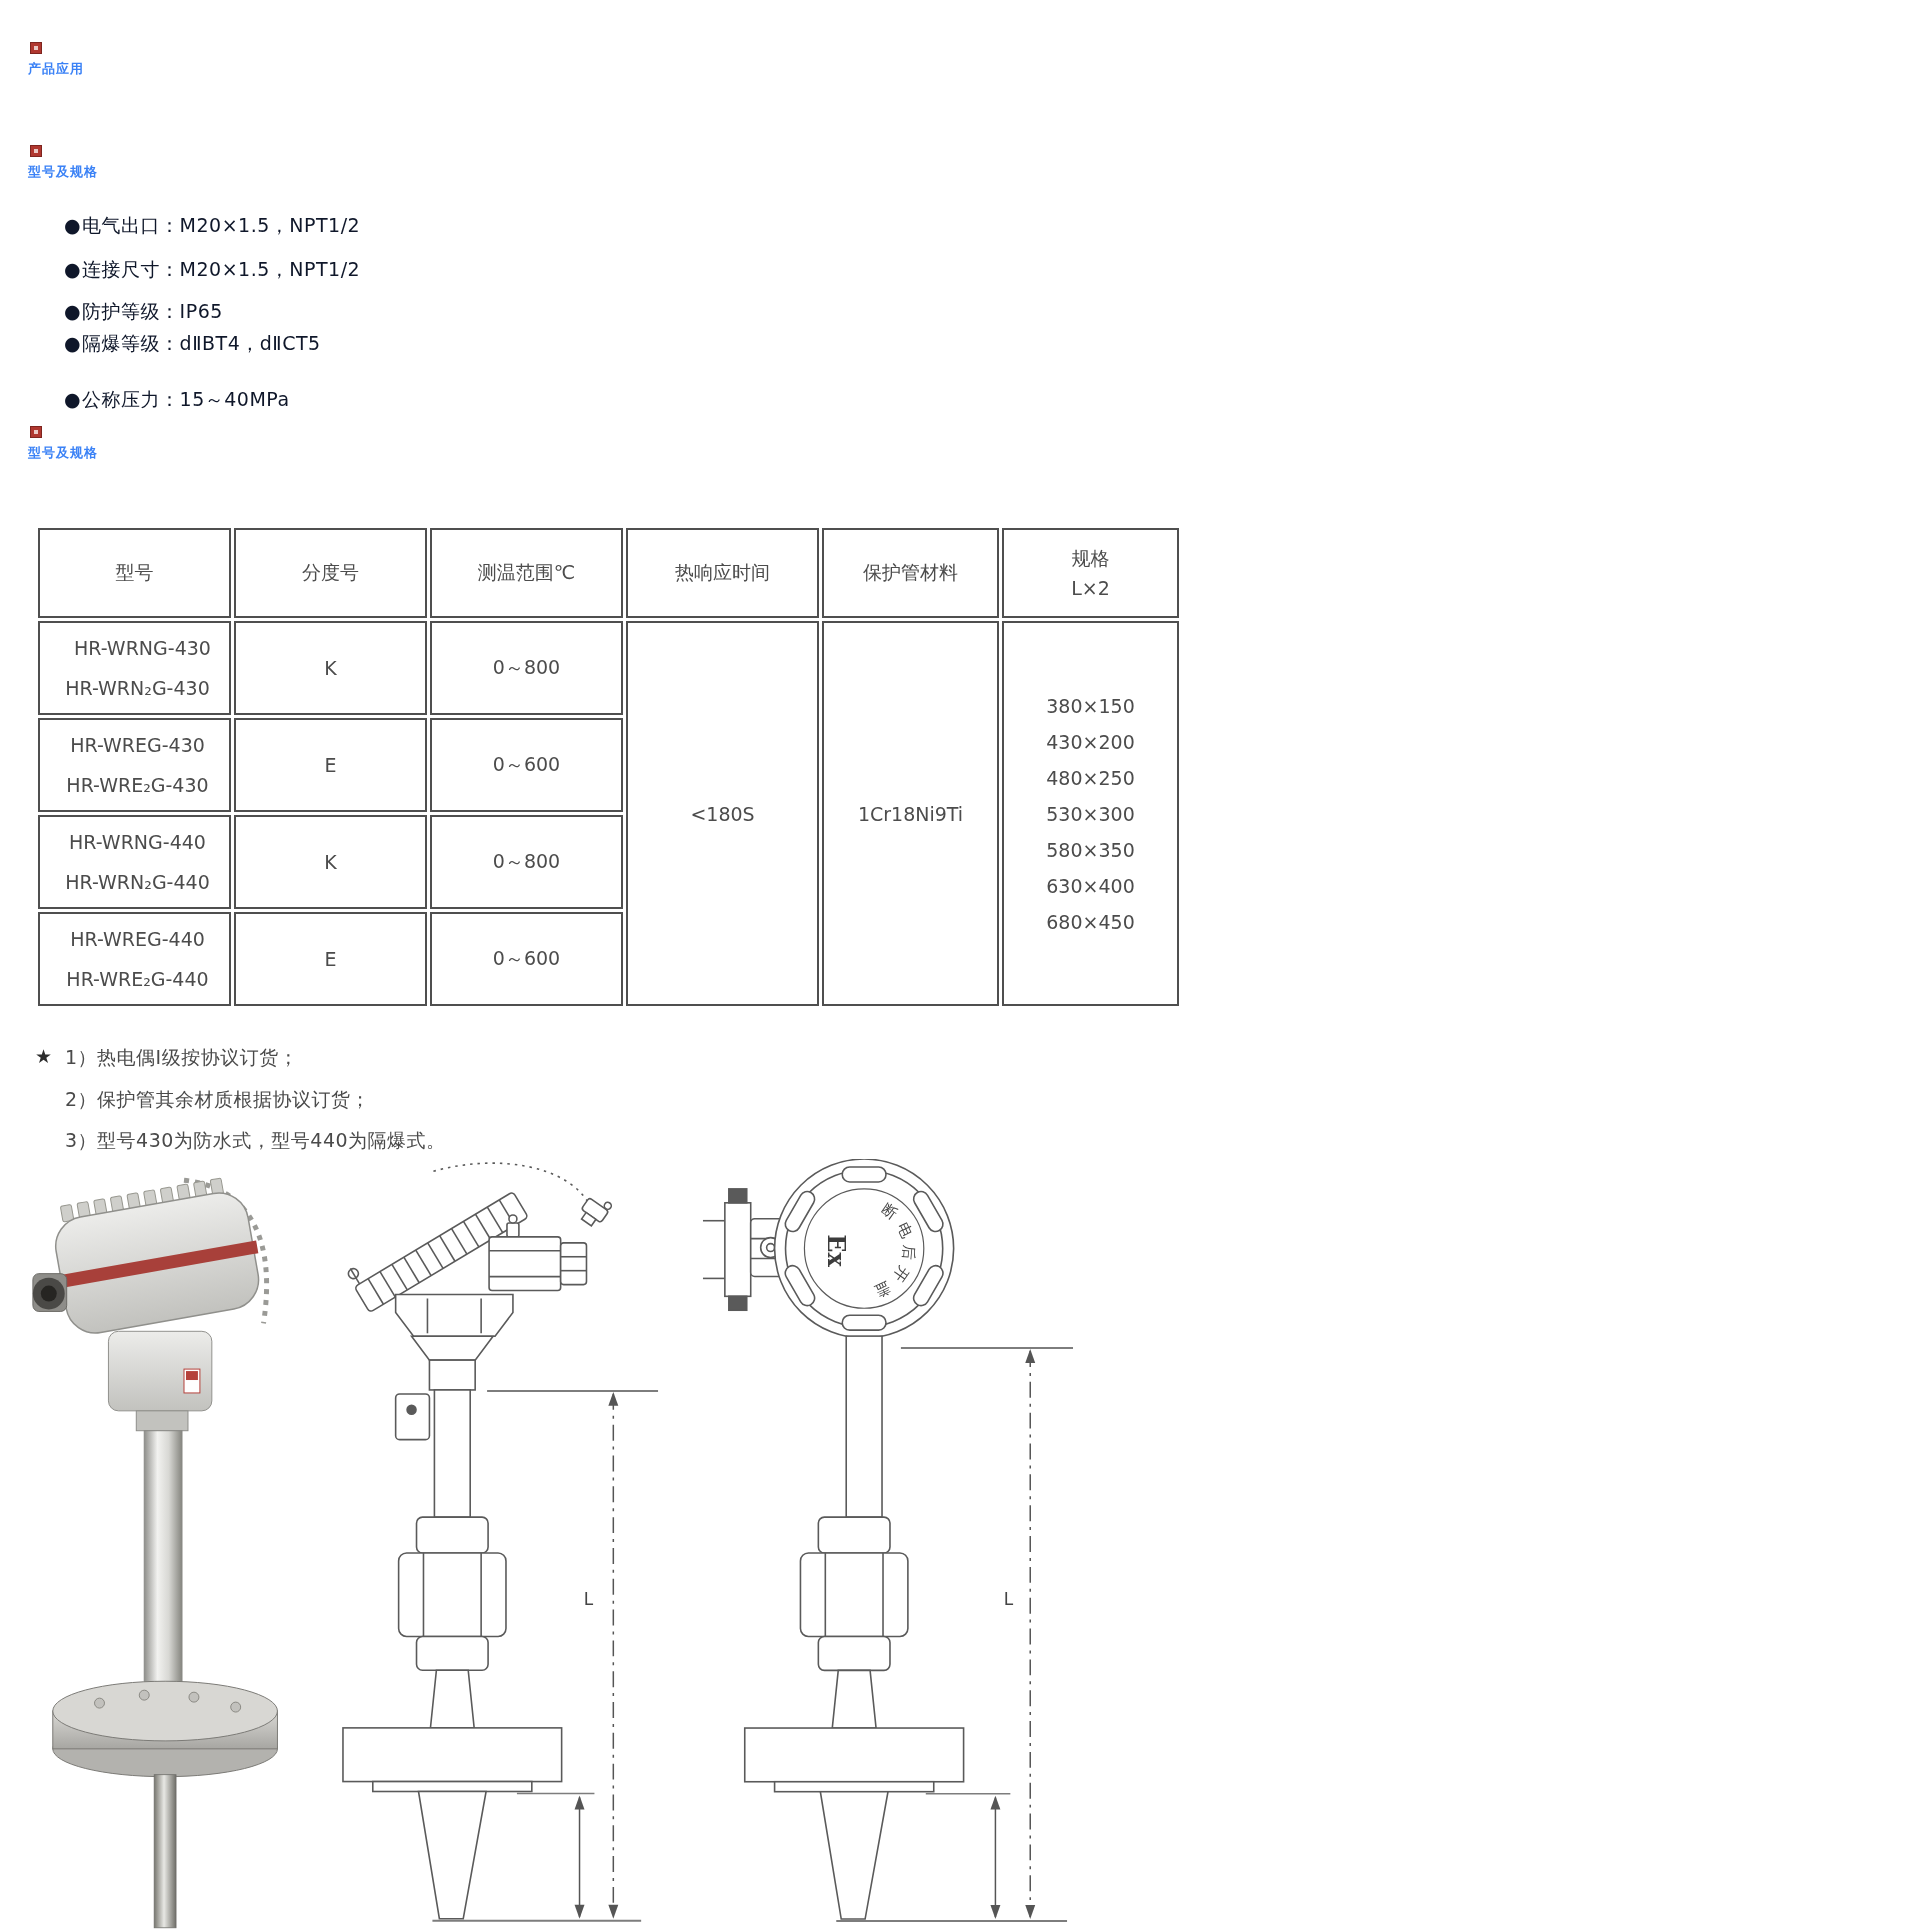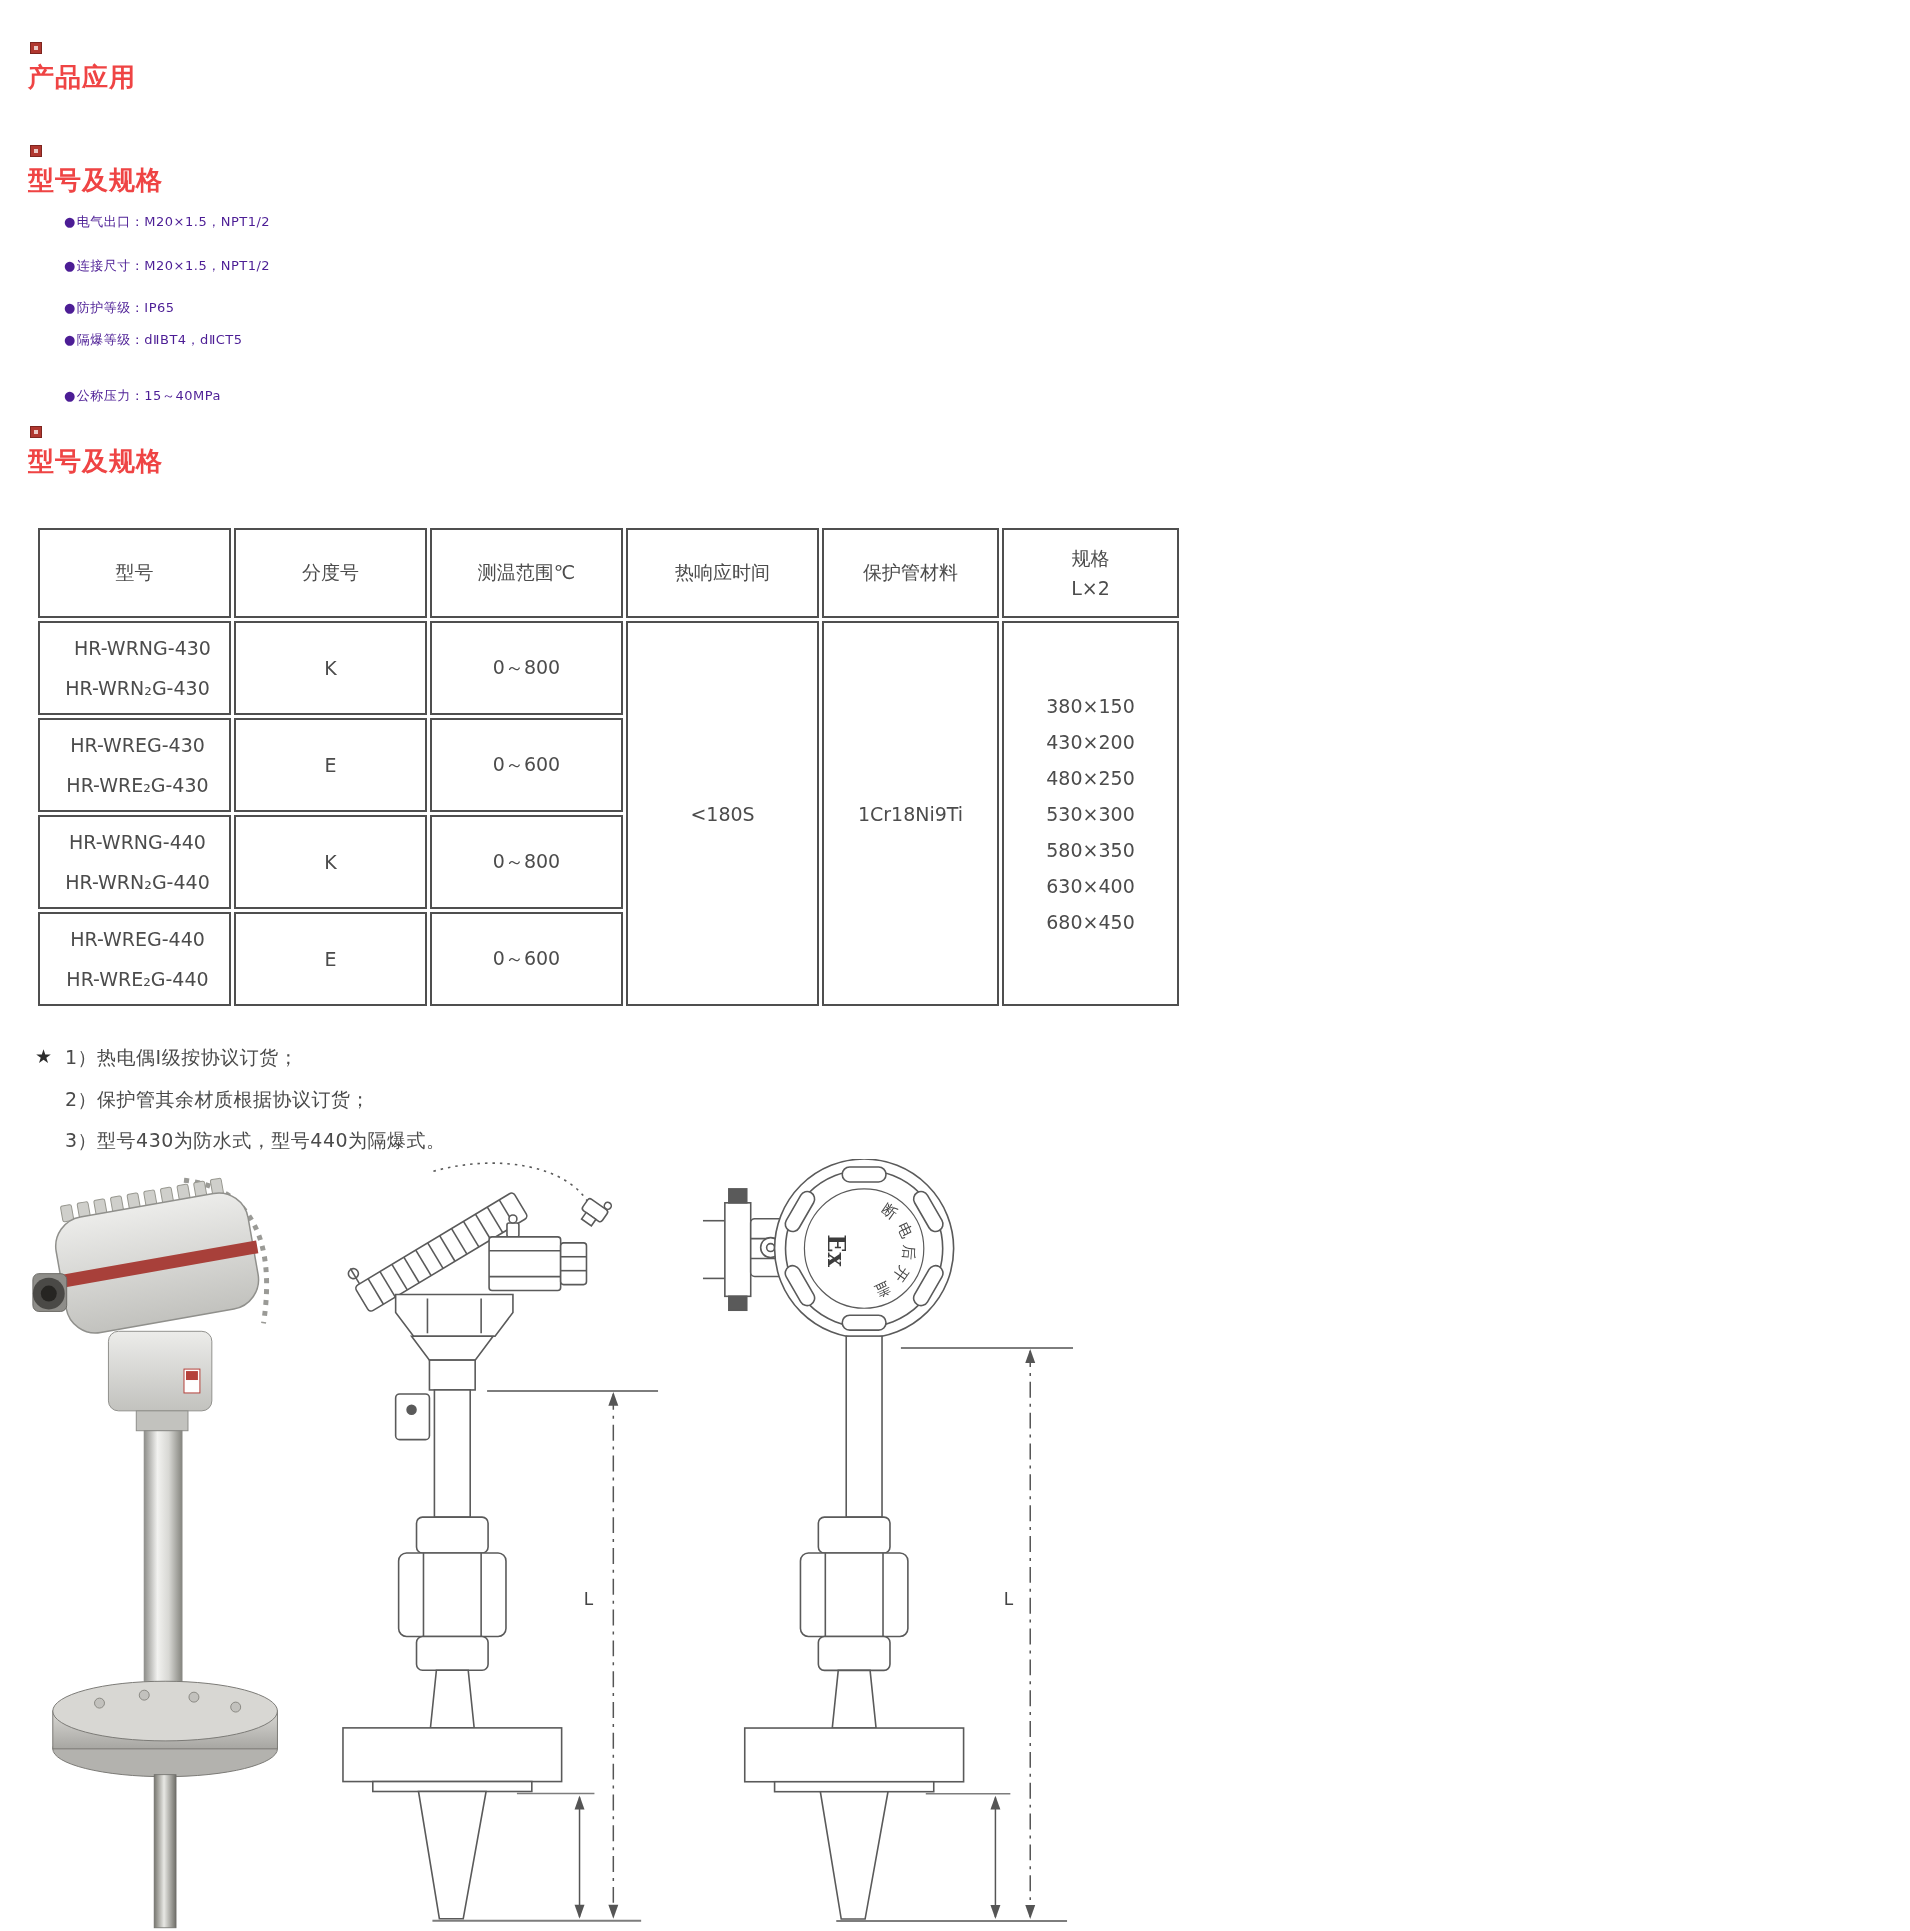--- a/index.html
+++ b/index.html
@@ -3,23 +3,23 @@
 <meta charset="utf-8">
 <style>
   html,body{margin:0;padding:0;background:#ffffff;}
   .page{
     position:relative;width:1910px;height:1931px;background:#ffffff;overflow:hidden;
     font-family:"DejaVu Sans","Liberation Sans",sans-serif;color:#454545;
   }
   
   .marker{position:absolute;width:12px;height:12px;background:#b0372f;border:1px solid #7e241e;box-sizing:border-box;}
   .marker::after{content:"";position:absolute;left:3px;top:3px;width:4px;height:4px;background:#e9c8c4;}
-  .h{position:absolute;font-size:26px;font-weight:bold;color:#ef4444;letter-spacing:1px;}
+  .h{position:absolute;font-size:13px;font-weight:bold;color:#3b82f6;letter-spacing:1px;}
   .para{position:absolute;font-size:19px;color:#4a4a4a;letter-spacing:0.5px;}
-  .bullet{position:absolute;left:64px;font-size:13px;color:#4c1d95;letter-spacing:0.5px;}
+  .bullet{position:absolute;left:64px;font-size:19px;color:#0f172a;letter-spacing:0.5px;}
   .bullet .dot{margin-right:1px;}
   
   table.spec{position:absolute;left:35px;top:525px;border-collapse:separate;border-spacing:3px;table-layout:fixed;width:1126px;}
   table.spec td,table.spec th{border:2px solid #4f4f4f;background:#ffffff;font-weight:normal;
     color:#4c4c4c;font-size:19px;vertical-align:middle;text-align:center;padding:0;}
   table.spec th{height:86px;}
   table.spec tr.body-row{height:94px;}
   .ml{display:block;text-align:center;padding-left:6px;font-size:19px;line-height:40px;color:#4c4c4c;}
   .ml.center{text-align:center;padding-left:16px;}
   .spec-line{line-height:36px;font-size:19px;color:#4c4c4c;}

